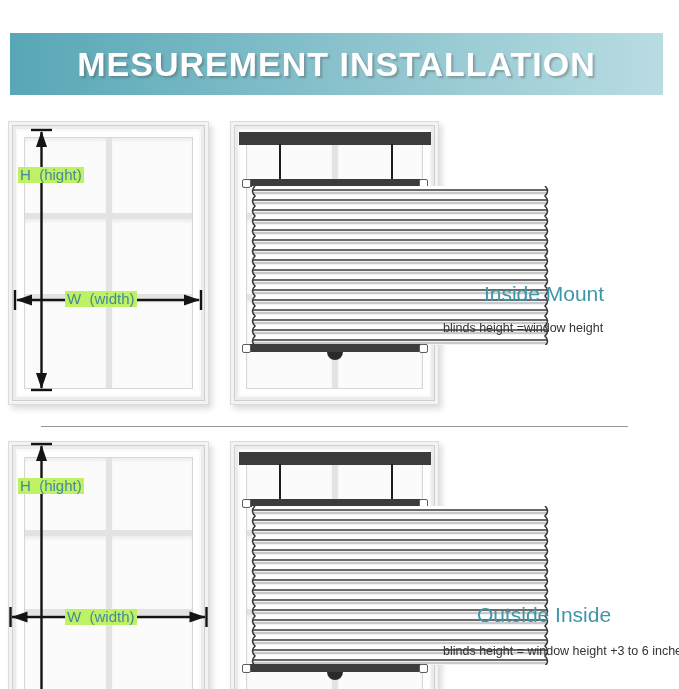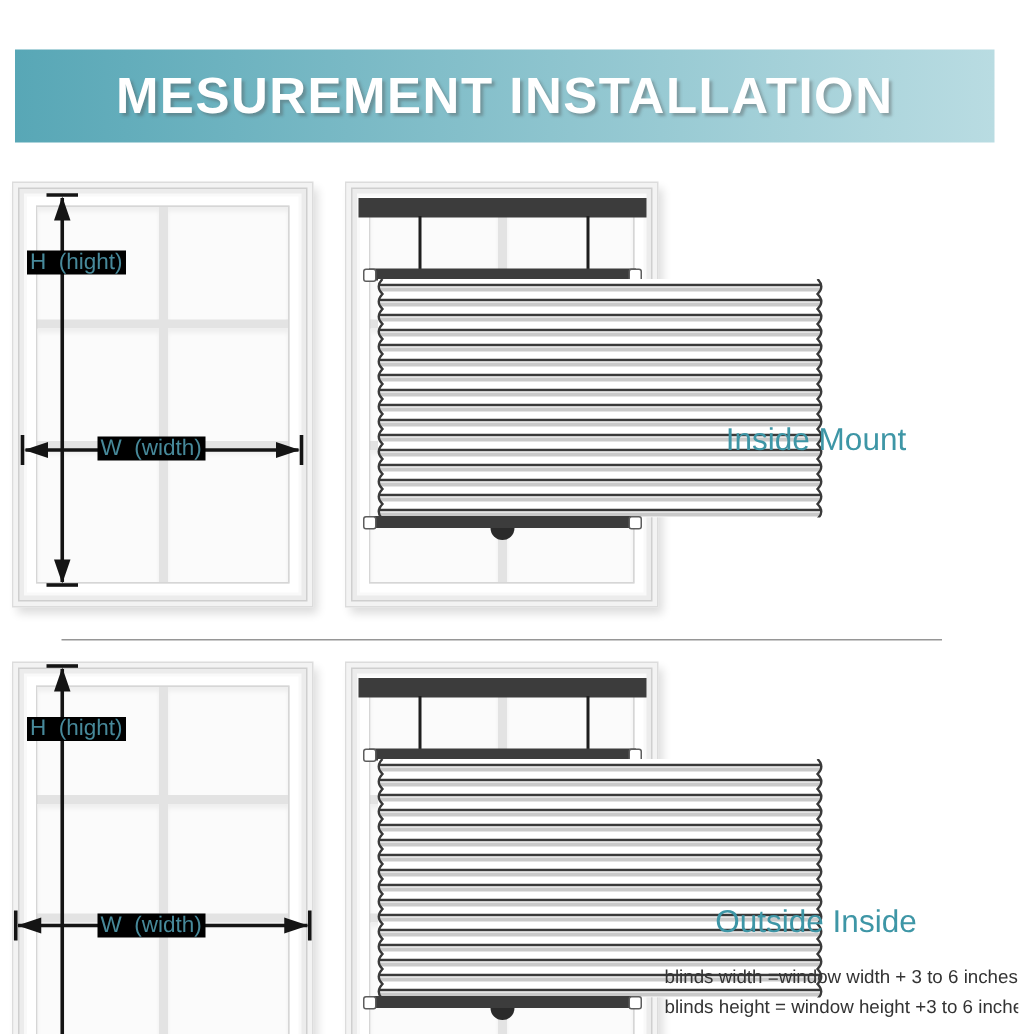--- a/index.html
+++ b/index.html
@@ -16,21 +16,21 @@
   
   .win{position:absolute;background:#fff;border:1px solid #dcdcdc;
        box-shadow:inset 0 0 0 3px #f3f3f3,inset 0 0 0 4px #cfcfcf,inset 0 0 0 7px #ececec,
                   inset 0 0 0 9px #f9f9f9,3px 4px 6px rgba(0,0,0,.14);}
   .panes{position:absolute;inset:15px;background:#e3e3e3;border:1px solid #d6d6d6;
          display:grid;grid-template-columns:1fr 1fr;grid-template-rows:1fr 1fr 1.18fr;gap:6px;}
   .pane{background:#fbfbfb;box-shadow:inset 0 3px 3px rgba(0,0,0,.05);}
 
   
   .arrows{position:absolute;inset:0;width:100%;height:100%;overflow:visible;}
-  .mlabel{position:absolute;background:#000000;color:var(--label-teal,#47899a);
+  .mlabel{position:absolute;background:#bef264;color:var(--label-teal,#47899a);
           font-size:15px;line-height:16px;white-space:pre;padding:0 2px;}
   .m-in .mlabel.h{left:9px;top:45px;}
   .m-in .mlabel.w{left:56px;top:169px;}
   .m-out .mlabel.h{left:9px;top:36px;}
   .m-out .mlabel.w{left:56px;top:167px;}
 
   
   .valance{position:absolute;left:8px;right:7px;top:10px;height:13px;background:var(--blind-dark,#3c3c3c);}
   .cord{position:absolute;top:22px;height:37px;width:2px;background:#1e1e1e;}
   .cord.c1{left:48px;}  .cord.c2{left:160px;}
@@ -148,20 +148,21 @@
       </svg>
     <div class="rail rail-bottom">
       <span class="cap l"></span>
       <span class="cap r"></span>
       <span class="handle"></span>
     </div>
   </div>
 
   <div class="sec-title t-in">Inside Mount</div>
   <div class="sec-body b-in">
+    <div>blinds height =window height</div>
   </div>
 
   <div class="divider"></div>
 
   <div class="win m-out" style="left:8px;top:413px;width:199px;height:274px">
     <div class="panes">
       <div class="pane"></div>
       <div class="pane"></div>
       <div class="pane"></div>
       <div class="pane"></div>
@@ -243,17 +244,16 @@
       </svg>
     <div class="rail rail-bottom">
       <span class="cap l"></span>
       <span class="cap r"></span>
       <span class="handle"></span>
     </div>
   </div>
 
   <div class="sec-title t-out">Outside Inside</div>
   <div class="sec-body b-out">
-    <div>blinds width =window width + 3 to 6 inches</div>
     <div>blinds height = window height +3 to 6 inches</div>
   </div>
 
 </div>
 
 </body></html>

